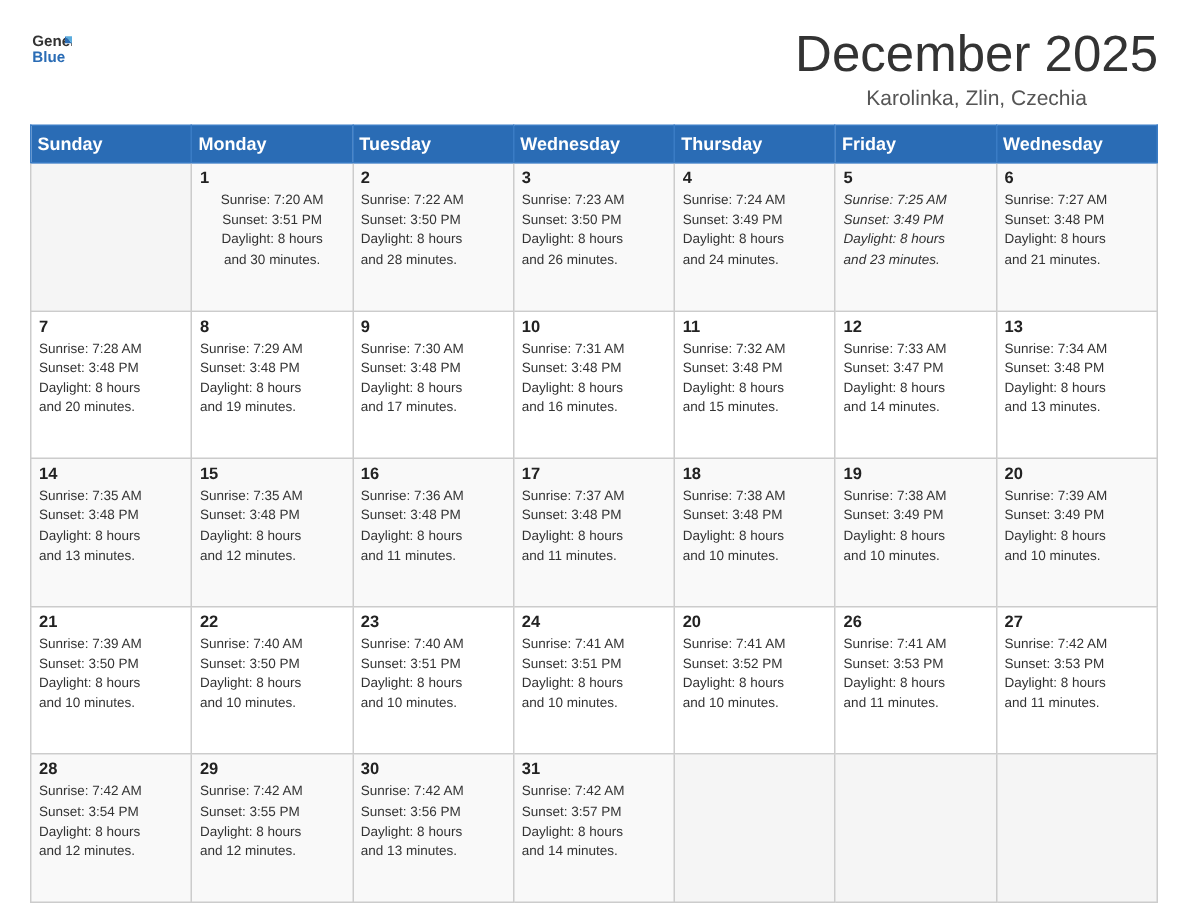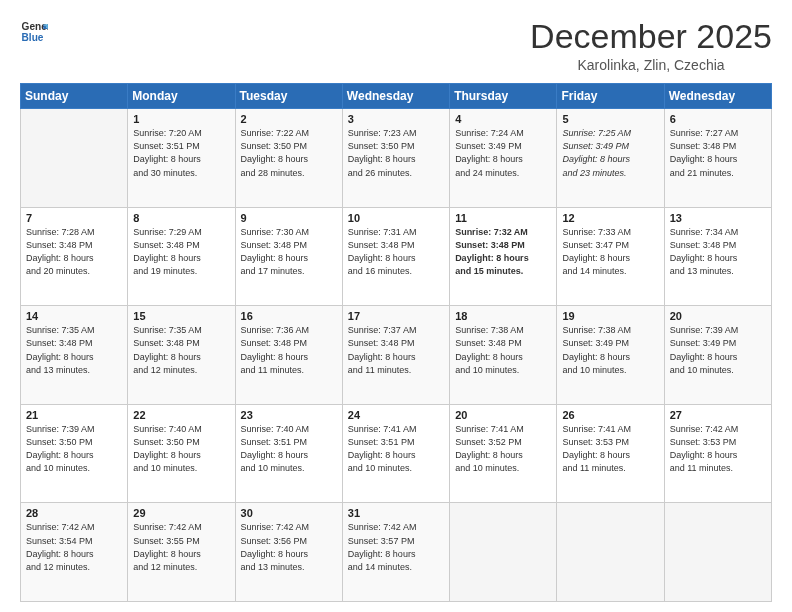--- a/index.html
+++ b/index.html
@@ -122,21 +122,21 @@
           <th>Thursday</th>
           <th>Friday</th>
           <th>Wednesday</th>
         </tr>
     </thead>
     <tbody id="calendar-body">
     <tr>
           <td class="empty-cell"></td>
           <td>
             <span class="day-number">1</span>
-            <div class="cell-info" style="white-space: pre-line;">Sunrise: 7:20 AM
+            <div class="cell-info" style="white-space: pre-line; text-align: center;">Sunrise: 7:20 AM
 Sunset: 3:51 PM
 Daylight: 8 hours
 and 30 minutes.</div>
           </td>
           <td>
             <span class="day-number">2</span>
             <div class="cell-info" style="white-space: pre-line;">Sunrise: 7:22 AM
 Sunset: 3:50 PM
 Daylight: 8 hours
 and 28 minutes.</div>
@@ -194,21 +194,21 @@
           </td>
           <td>
             <span class="day-number">10</span>
             <div class="cell-info" style="white-space: pre-line;">Sunrise: 7:31 AM
 Sunset: 3:48 PM
 Daylight: 8 hours
 and 16 minutes.</div>
           </td>
           <td>
             <span class="day-number">11</span>
-            <div class="cell-info" style="white-space: pre-line; font-weight: bold;">Sunrise: 7:32 AM
+            <div class="cell-info" style="white-space: pre-line;">Sunrise: 7:32 AM
 Sunset: 3:48 PM
 Daylight: 8 hours
 and 15 minutes.</div>
           </td>
           <td>
             <span class="day-number">12</span>
             <div class="cell-info" style="white-space: pre-line;">Sunrise: 7:33 AM
 Sunset: 3:47 PM
 Daylight: 8 hours
 and 14 minutes.</div>

